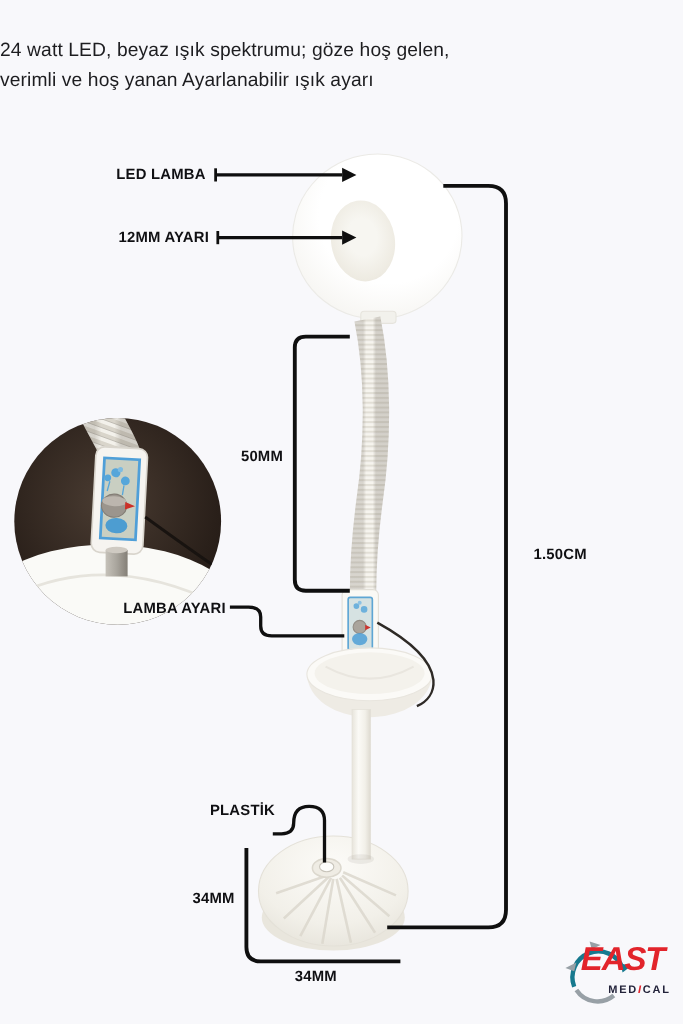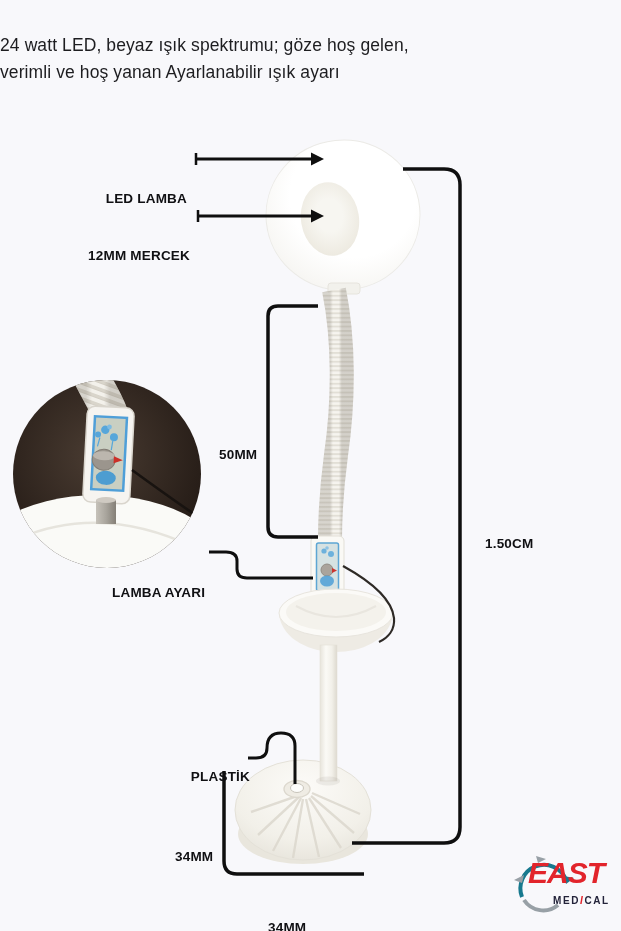--- a/index.html
+++ b/index.html
@@ -10,21 +10,21 @@
     font-family:"Liberation Sans", sans-serif;
   }
   .title {
     position:absolute; top:32px; left:0; width:621px;
     text-align:left; font-size:17.5px; line-height:27px;
     font-weight:500; color:#1d1d20; letter-spacing:.1px;
   }
   .scene { position:absolute; left:0; top:0; }
   .lbl {
     position:absolute; font-weight:700; color:#101013;
-    font-size:13.5px; letter-spacing:.2px; white-space:nowrap;margin-top:40px;
+    font-size:13.5px; letter-spacing:.2px; white-space:nowrap;
   }
   .lbl-led    { top:151px; right:434px; }
   .lbl-mercek { top:208px; right:431px; }
   .lbl-50mm   { top:407px; left:219px; }
   .lbl-150cm  { top:496px; left:485px; }
   .lbl-ayari  { top:545px; left:112px; }
   .lbl-reservoir { top:728px; left:88px; width:162px; text-align:right; line-height:18px; white-space:normal; }
   .lbl-34v    { top:809px; left:175px; }
   .lbl-34h    { top:880px; left:268px; }
   .logo { position:absolute; left:508px; top:850px; width:132px; height:76px; }
@@ -203,21 +203,21 @@
       </g>
       <path stroke-width="3.5" d="M 318 306 H 278 Q 268 306 268 316 V 527 Q 268 537 278 537 H 318"></path>
       <path stroke-width="3.5" d="M 403 169 H 444 Q 460 169 460 185 V 827 Q 460 843 444 843 H 352"></path>
       <path stroke-width="3" d="M 209 552 H 226 Q 237 552 237 561 V 569 Q 237 578 247 578 H 313"></path>
       <path stroke-width="3" d="M 248 758 H 256 Q 267 758 267 748 Q 267 733 281 733 Q 295 733 295 746 V 784"></path>
       <path stroke-width="3.5" d="M 224 771 V 861 Q 224 874 237 874 H 364"></path>
     </g>
   </svg>
 
   <div class="lbl lbl-led">LED LAMBA</div>
-  <div class="lbl lbl-mercek">12MM MERCEK</div>
+  <div class="lbl lbl-mercek">12MM AYARI</div>
   <div class="lbl lbl-50mm">50MM</div>
   <div class="lbl lbl-150cm">1.50CM</div>
   <div class="lbl lbl-ayari">LAMBA AYARI</div>
   <div class="lbl lbl-reservoir">
     <div>PLASTİK</div>
   </div>
   <div class="lbl lbl-34v">34MM</div>
   <div class="lbl lbl-34h">34MM</div>
 
   <div class="logo">

